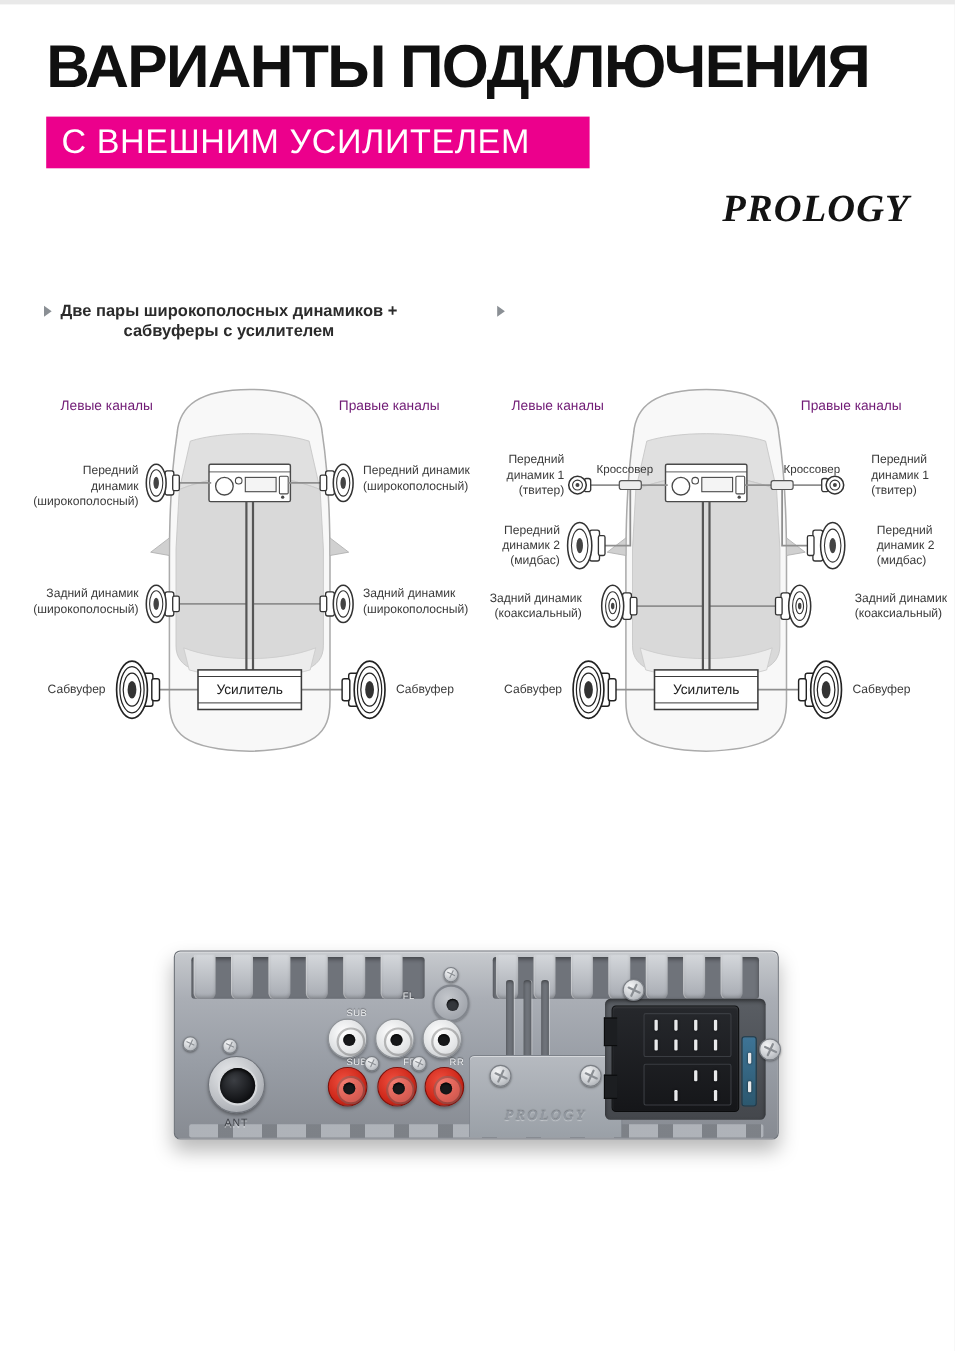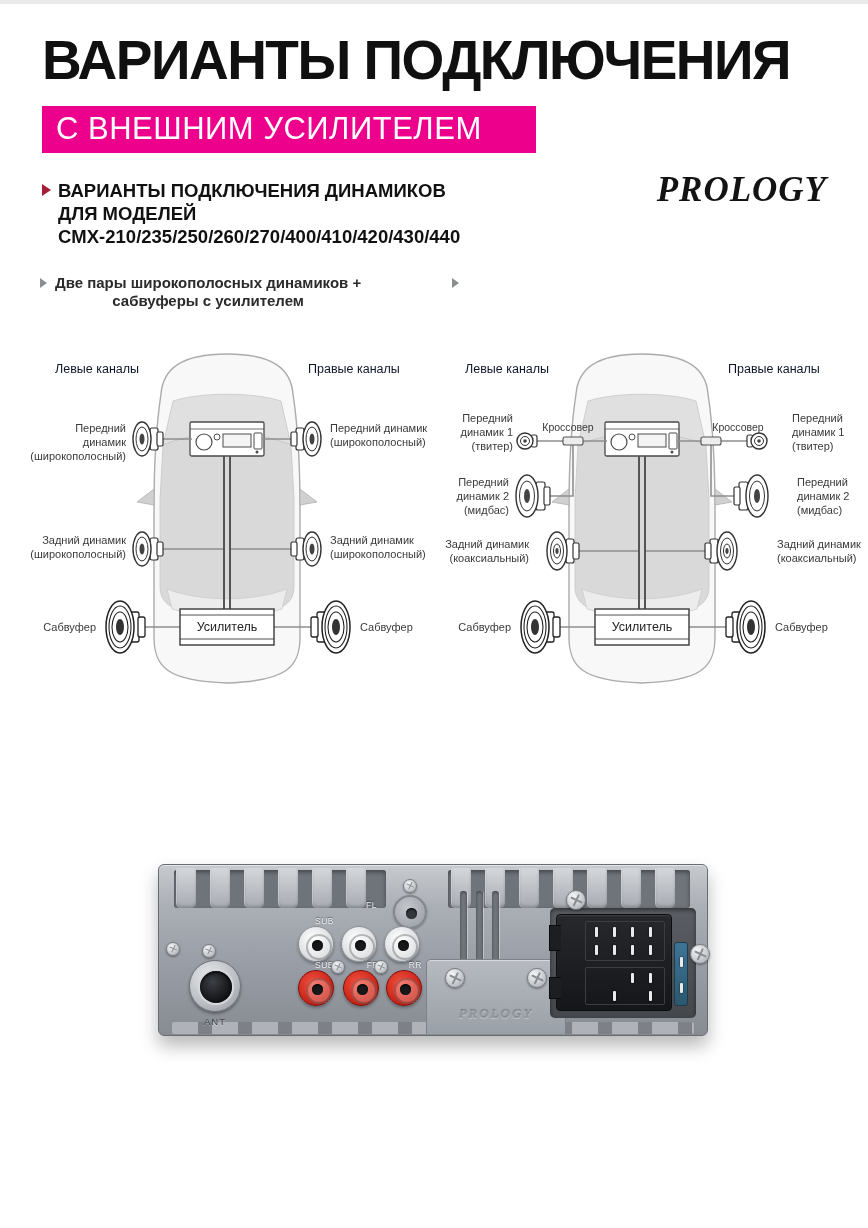--- a/index.html
+++ b/index.html
@@ -29,21 +29,21 @@
               border-bottom:5px solid transparent; margin:4px 8px 0 0; flex:0 0 auto; }
   .subhead-text { font-size:15px; font-weight:700; line-height:1.22; color:#2b2b2b; white-space:pre-line;text-align:center; }
 
   
   .dgm { position:absolute; }
   .dgm-a { left:30px; top:340px; width:410px; height:395px; }
   .dgm-b { left:445px; top:340px; width:423px; height:395px; }
   .dgm svg { position:absolute; left:0; top:0; }
   .lbl { position:absolute; font-size:11px; line-height:1.25; color:#3a3a3a; white-space:pre-line; }
   .lbl-r { text-align:right; }
-  .chan { position:absolute; font-size:12.5px; color:#0f172a; white-space:nowrap; }
+  .chan { position:absolute; font-size:12.5px; color:#701a75; white-space:nowrap; }
   .amp-lbl { position:absolute; font-size:12.5px; color:#222; text-align:center; }
 
   
   .unit { position:absolute; left:158px; top:860px; width:550px; height:172px; }
   .panel { position:absolute; inset:0; border-radius:6px; border:1px solid #686d74;
            background:linear-gradient(180deg,#c7cace 0%,#aaaeb5 25%,#989da5 60%,#878b92 100%);
            box-shadow:0 10px 18px rgba(0,0,0,0.28), inset 0 1px 0 rgba(255,255,255,0.5); }
   .fin-bed { position:absolute; top:6px; height:38px; background:#6f737a; border-radius:3px;
              box-shadow:inset 0 2px 4px rgba(0,0,0,0.4); }
   .bed-l { left:16px; width:212px; }
@@ -111,26 +111,20 @@
           background:linear-gradient(180deg,#3e7496,#2c586f); border:1px solid #1d3c4e; }
   .blue .pin { left:5px; }
 </style>
 </head>
 <body>
 
 <div class="page">
 
   <div class="title">ВАРИАНТЫ ПОДКЛЮЧЕНИЯ</div>
   <div class="banner">С ВНЕШНИМ УСИЛИТЕЛЕМ</div>
-  <div class="section">
-    <span class="tri-red"></span>
-    <div class="section-text">ВАРИАНТЫ ПОДКЛЮЧЕНИЯ ДИНАМИКОВ
-ДЛЯ МОДЕЛЕЙ
-CMX-210/235/250/260/270/400/410/420/430/440</div>
-  </div>
   <div class="brand">PROLOGY</div>
 
   <div class="subhead subhead-a">
     <span class="tri-gray"></span>
     <div class="subhead-text">Две пары широкополосных динамиков +
 сабвуферы с усилителем</div>
   </div>
   <div class="subhead subhead-b">
     <span class="tri-gray"></span>
   </div>

